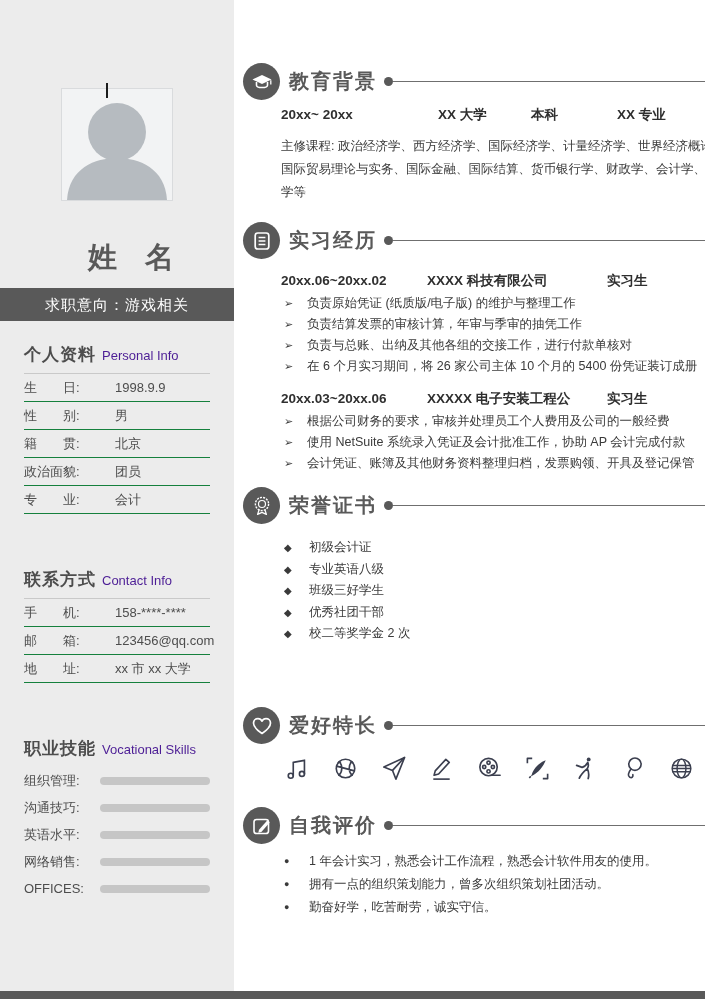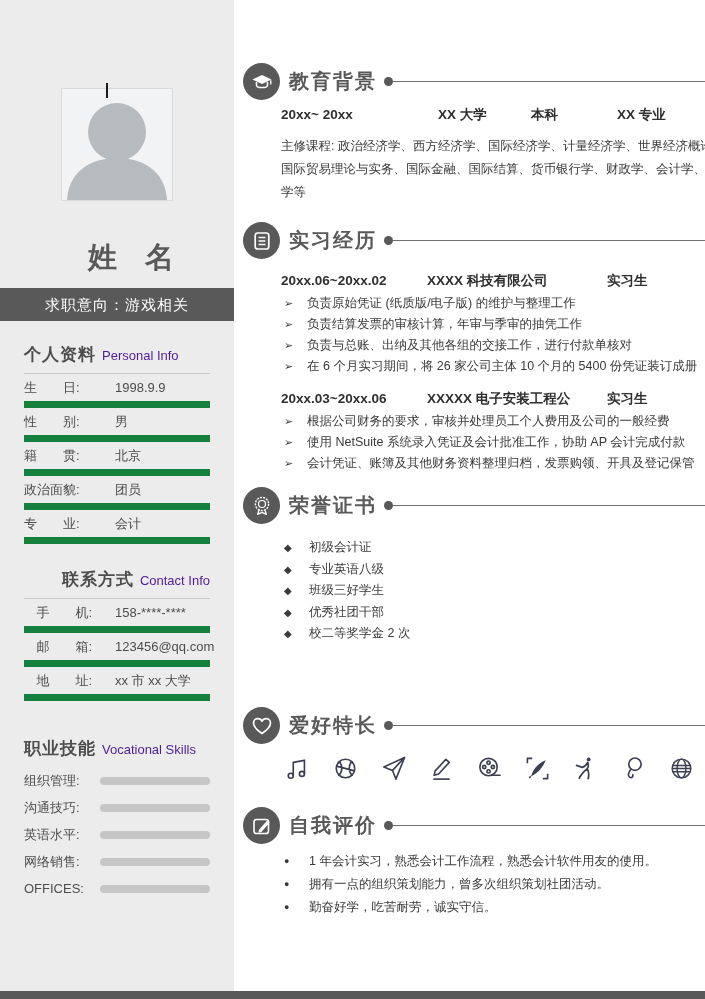--- a/index.html
+++ b/index.html
@@ -8,26 +8,26 @@
   
   .sidebar{position:absolute;left:0;top:0;width:234px;height:991px;background:#ececec;}
   .photo{position:absolute;left:61px;top:88px;width:112px;height:113px;background:#f2f3f4;border:1px solid #d9dbdd;box-sizing:border-box;}
   .cursor-line{position:absolute;left:106px;top:83px;width:2px;height:15px;background:#1c1c1c;}
   .name{position:absolute;left:0;top:238px;width:262px;text-align:center;font-size:29px;font-weight:bold;
         color:#595959;letter-spacing:10px;text-indent:10px;}
   .objective{position:absolute;left:0;top:288px;width:234px;height:33px;background:#595959;color:#ffffff;
         font-size:15px;line-height:33px;text-align:center;letter-spacing:1px;}
   .side-sec{position:absolute;left:24px;width:186px;}
   .side-sec.personal{top:343px;}
-  .side-sec.contact{top:568px;text-align:right;}
+  .side-sec.contact{top:568px;}
   .side-sec.skills{top:737px;}
   .side-title{font-size:17px;font-weight:bold;color:#4d4d4d;margin-bottom:7px;letter-spacing:1px;}
   .side-title .en{font-size:13px;color:#4c1d95;font-weight:normal;margin-left:6px;letter-spacing:0;}
   .info-table{border-top:1px solid #c9c9c9;}
-  .info-row{height:27px;display:flex;align-items:center;border-bottom:7px solid #15803d;font-size:13px;color:#4d4d4d;}
+  .info-row{height:27px;display:flex;align-items:center;border-bottom:1px solid #15803d;font-size:13px;color:#4d4d4d;}
   .info-row .label{width:68px;flex:none;}
   .info-row .value{margin-left:23px;}
   .skill-row{height:27px;display:flex;align-items:center;font-size:13px;color:#4d4d4d;}
   .skill-row .label{width:76px;flex:none;}
   .skill-track{flex:1;height:8px;border-radius:4px;background:#c6c6c6;overflow:hidden;}
   .skill-fill{height:100%;border-radius:4px;background:#595959;}
   
   .footer-bar{position:absolute;left:0;top:991px;width:705px;height:8px;background:#595959;}
   
   .main{position:absolute;left:234px;top:0;width:471px;height:991px;padding-left:42px;}

